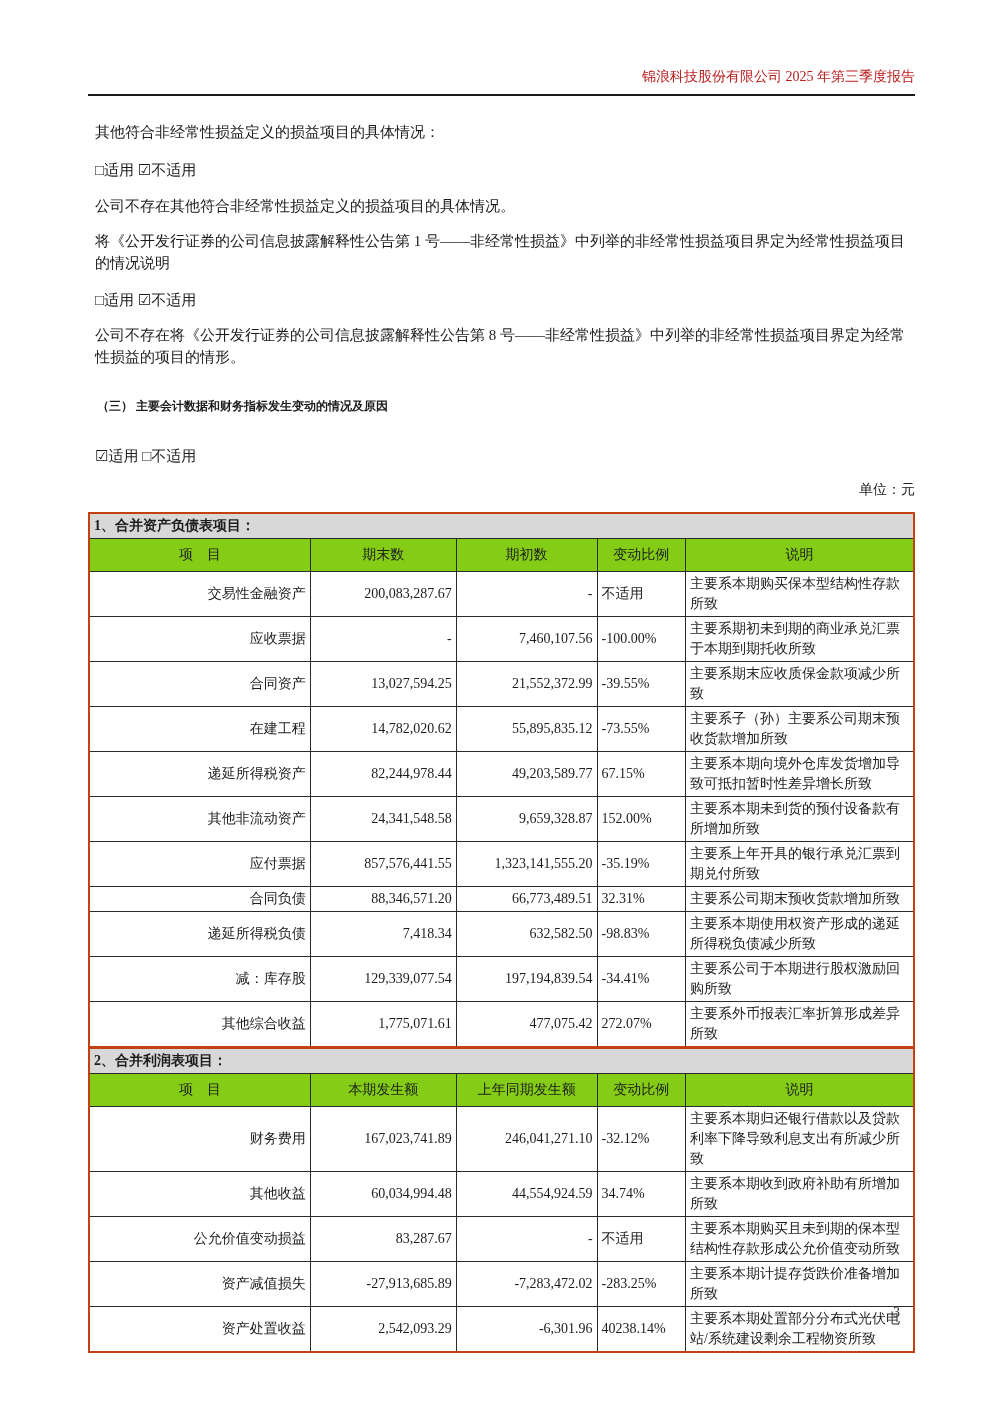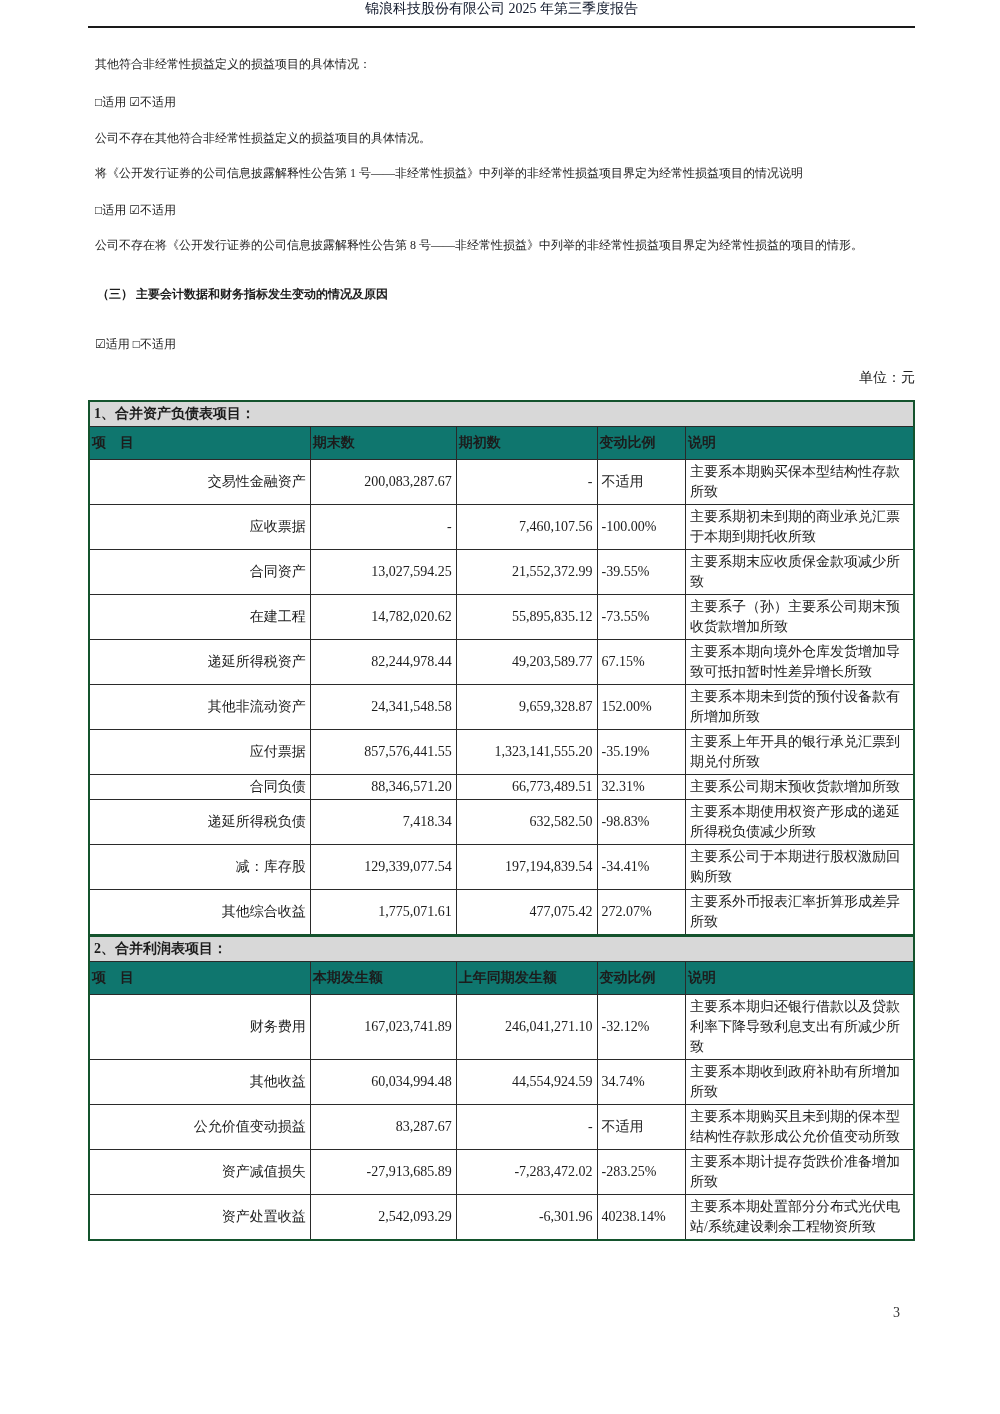--- a/index.html
+++ b/index.html
@@ -8,33 +8,34 @@
     width: 1000px;
     height: 1414px;
     margin: 0 auto;
     background: #ffffff;
     font-family: "Liberation Serif", "DejaVu Serif", serif;
     color: #1c1c1c;
     overflow: hidden;
   }
   .content { padding: 0 85px 0 88px; }
   .header-title {
-    text-align: center;
+    margin-top: 68px;
+    text-align: right;
     font-size: 14px;
     line-height: 18px;
-    color: #0f172a;
+    color: #b91c1c;
   }
   .header-rule {
     border: none;
     border-top: 2px solid #1a1a1a;
     margin: 8px 0 0 0;
   }
   .para {
     margin: 2px 0 0 7px;
-    font-size: 12px;
+    font-size: 15px;
     line-height: 22px;
   }
   .b-p1 { margin-top: 25px; }
   .b-chk1 { margin-top: 16px; }
   .b-p2 { margin-top: 14px; }
   .b-p3 { margin-top: 13px; }
   .b-chk2 { margin-top: 15px; }
   .b-p4 { margin-top: 13px; }
   .section-heading {
     margin: 27px 0 0 9px;
@@ -62,33 +63,33 @@
   table.fin col.w1 { width: 145px; }
   table.fin col.w2 { width: 140px; }
   table.fin col.w3 { width: 88px; }
   table.fin col.w4 { width: 227px; }
   table.fin th, table.fin td {
     border: 1px solid #2a2a2a;
     padding: 2px 4px;
     vertical-align: middle;
     word-break: break-all;
   }
-  table.fin { border: 2px solid #14532d; }
+  table.fin { border: 2px solid #c2410c; }
   td.section-row {
     background: #d8d8d8;
     font-weight: bold;
     text-align: left;
     padding: 4px 4px 4px 6px;
     font-size: 14px;
   }
   table.fin th {
-    font-weight: bold;
-    text-align: left;
+    font-weight: normal;
+    text-align: center;
     padding: 6px 2px;
-    background: #0f766e;
+    background: #84cc16;
   }
   td.c0 { text-align: right; padding-left: 6px; }
   td.c1 { text-align: right; padding-right: 10px; }
   td.c2 { text-align: right; padding-right: 10px; }
   td.c3 { text-align: left; padding-right: 3px; }
   td.c4 { text-align: left; padding-left: 5px; padding-right: 5px; }
   .page-number {
     position: absolute;
     right: 100px;
     top: 1305px;

